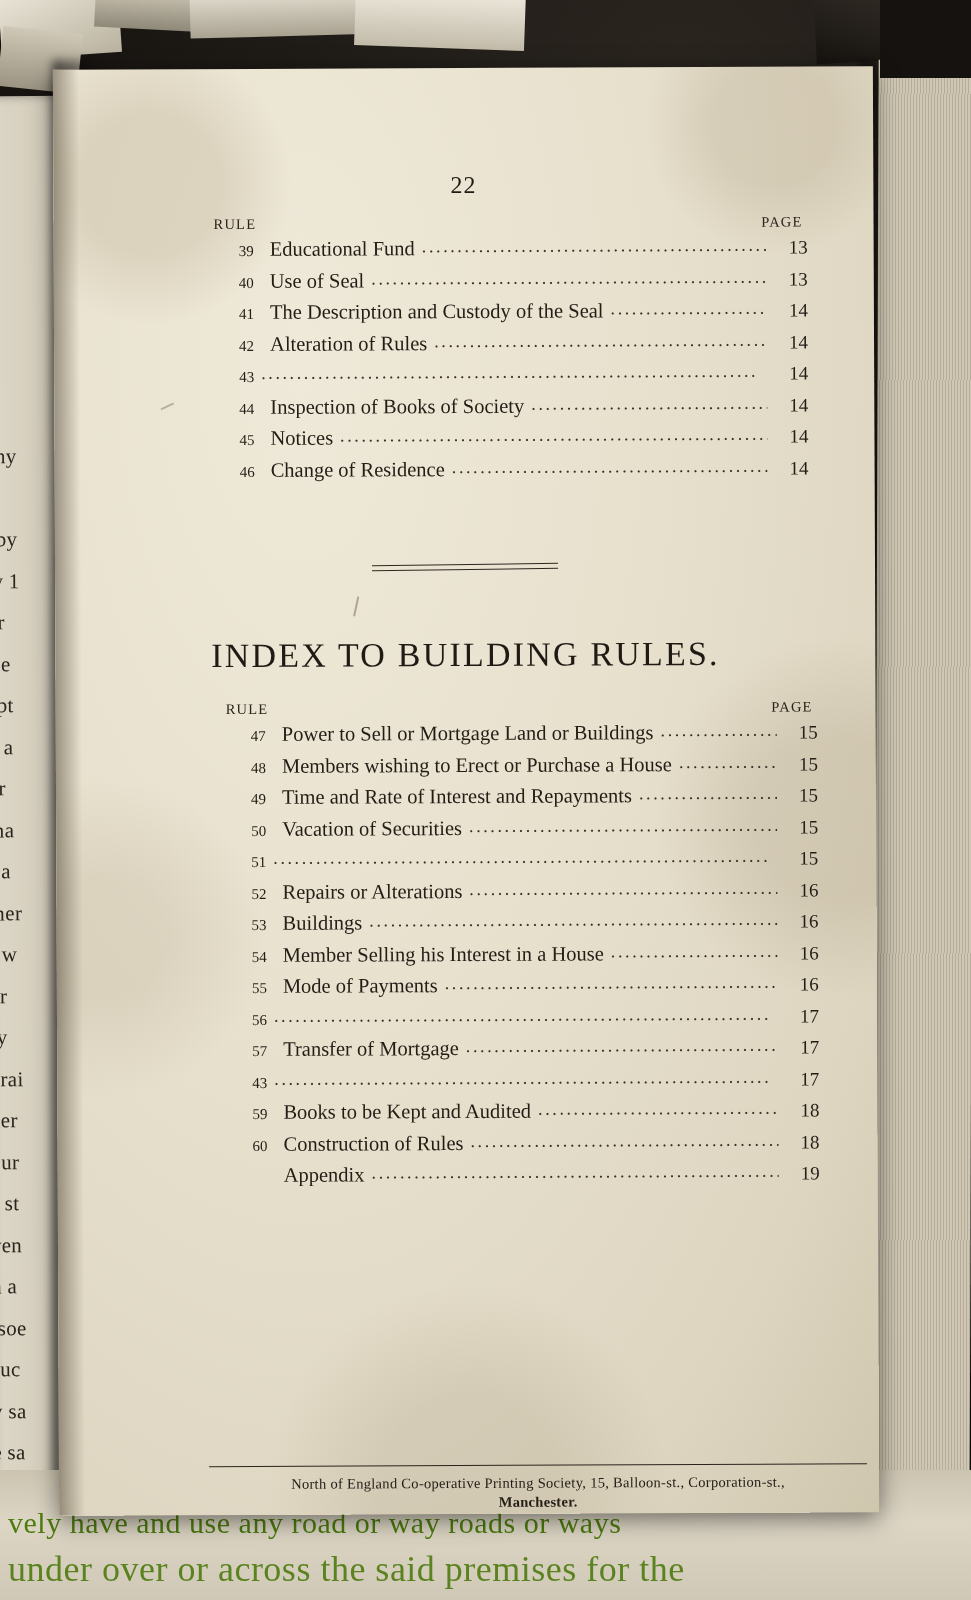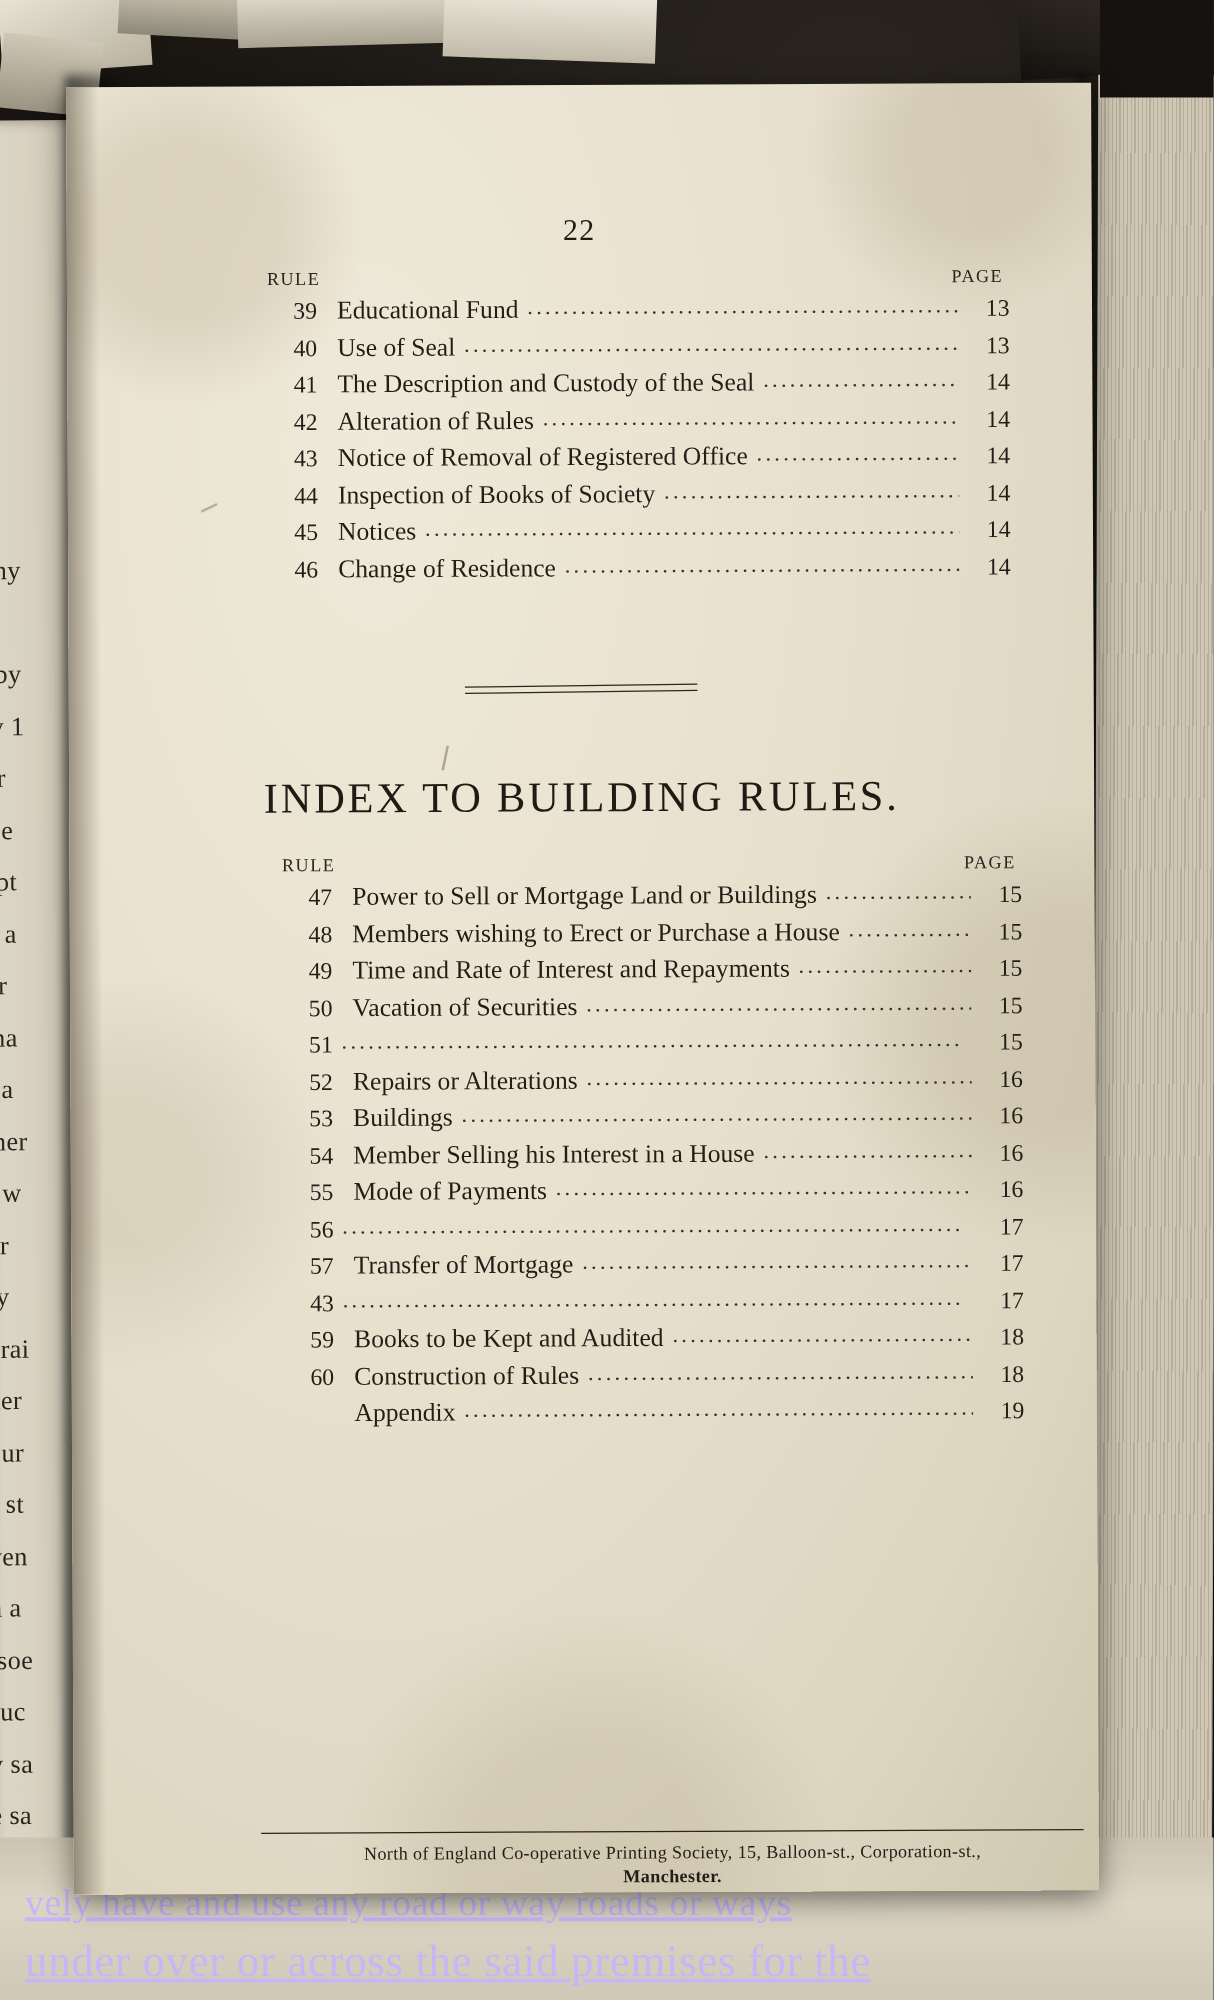--- a/index.html
+++ b/index.html
@@ -107,28 +107,27 @@
 
   
   .bottom-page {
     position: absolute;
     left: 0px; top: 1470px;
     width: 971px; height: 130px;
     background: linear-gradient(180deg, #ccc4b1 0%, #ddd6c5 40%, #cfc8b6 100%);
   }
   .bottom-text {
     position: absolute;
-    left: 20px; top: 1500px;
+    left: 8px; top: 1500px;
     width: 900px;
     font-family: "Liberation Serif", serif;
-    color: #c4b5fd;
+    color: #4d7c0f;
     font-size: 30px;
     line-height: 46px;
     letter-spacing: 0.5px;
-    text-decoration: underline;
   }
   .bottom-text .ln2 { font-size: 36px; opacity: 0.9; }
 
   
   .page {
     position: absolute;
     left: 56px; top: 68px;
     width: 820px; height: 1446px;
     background:
       radial-gradient(ellipse at 30% 20%, #efe9d9 0%, #e7e0cd 45%, #ddd5c0 80%, #cfc6ae 100%);
@@ -190,21 +189,21 @@
     align-items: baseline;
     font-size: 20.5px;
     line-height: 29.5px;
     color: #231d16;
     white-space: nowrap;
   }
   .toc .num {
     width: 40px;
     text-align: right;
     flex: 0 0 40px;
-    font-size: 19px;
+    font-size: 15px;
   }
   .toc .title {
     margin-left: 16px;
     flex: 0 0 auto;
   }
   .toc .dots {
     flex: 1 1 auto;
     overflow: hidden;
     margin: 0 7px;
     position: relative;
@@ -361,21 +360,20 @@
               <span class="pg">14</span>
             </li>
             <li>
               <span class="num">42</span>
               <span class="title">Alteration of Rules</span>
               <span class="dots">......................................................................</span>
               <span class="pg">14</span>
             </li>
             <li>
               <span class="num">43</span>
-              <span class="title">Notice of Removal of Registered Office</span>
               <span class="dots">......................................................................</span>
               <span class="pg">14</span>
             </li>
             <li>
               <span class="num">44</span>
               <span class="title">Inspection of Books of Society</span>
               <span class="dots">......................................................................</span>
               <span class="pg">14</span>
             </li>
             <li>

